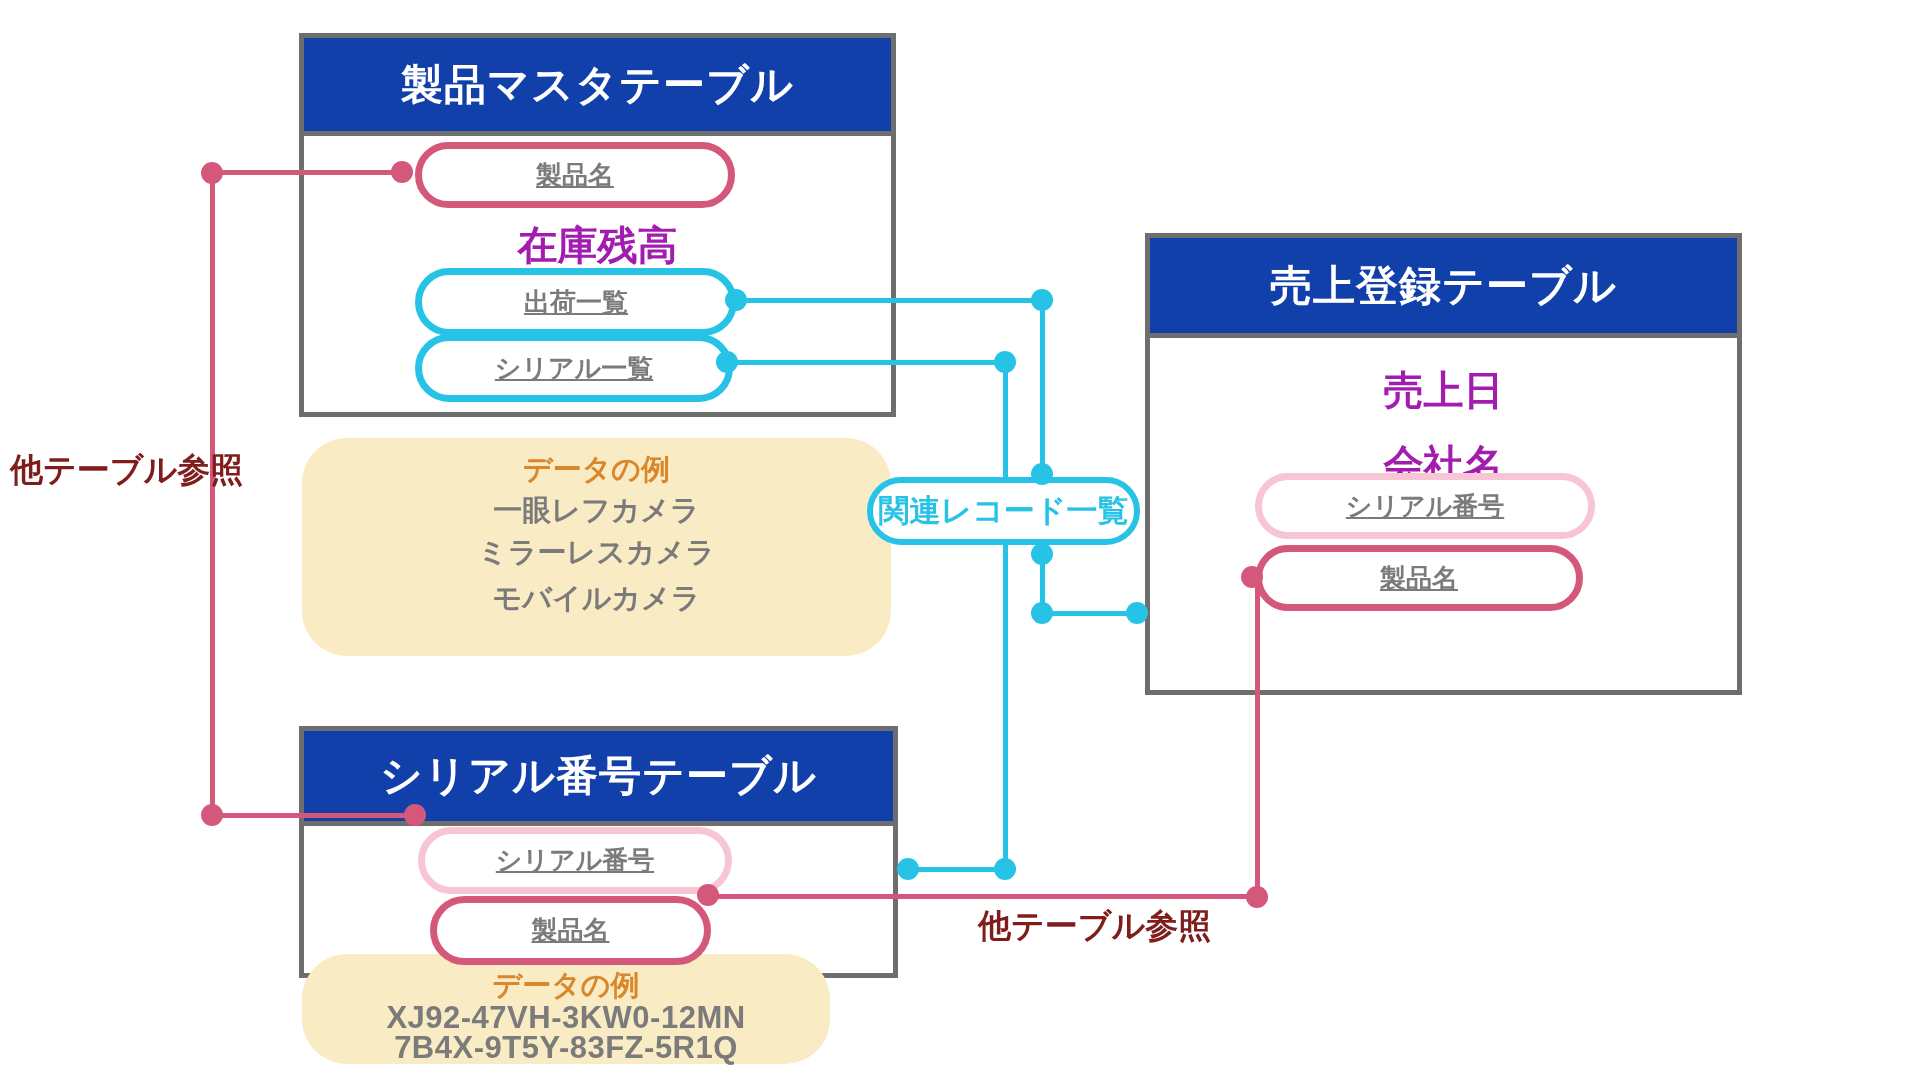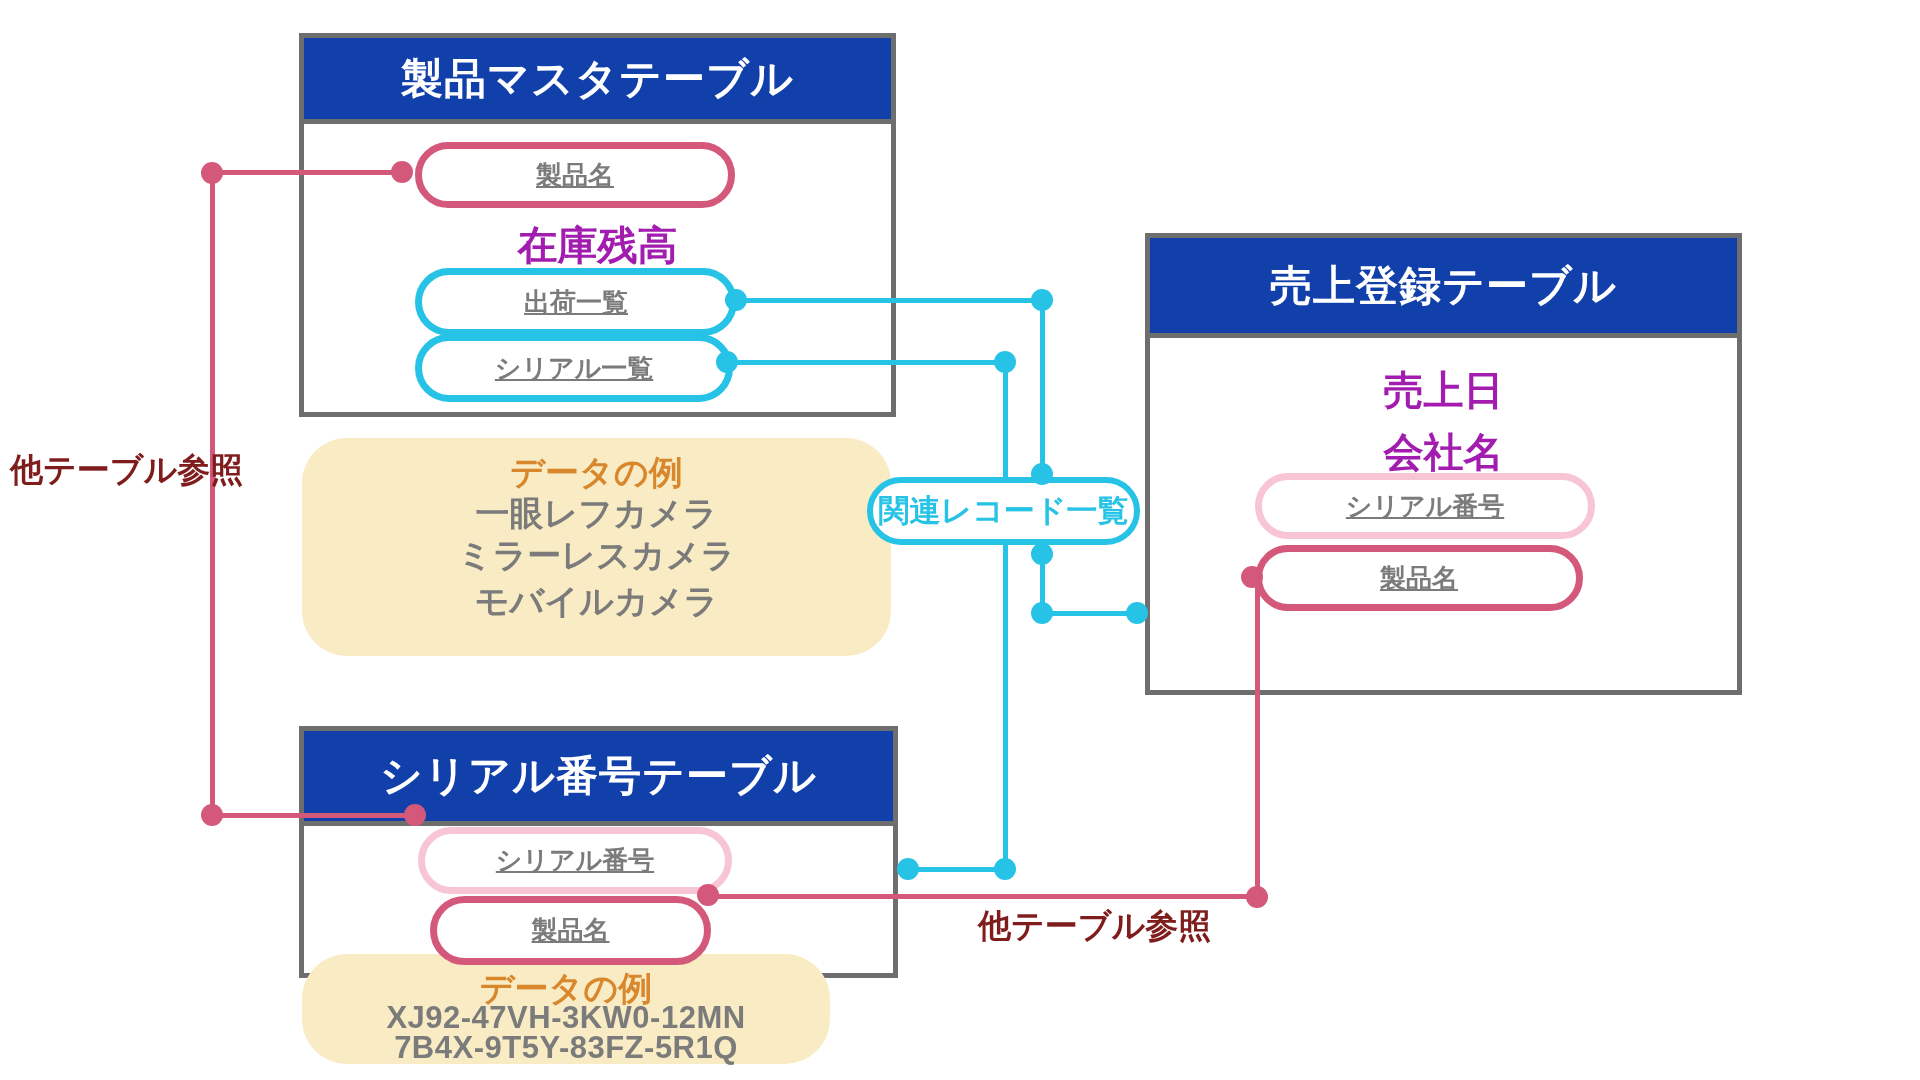--- a/index.html
+++ b/index.html
@@ -19,21 +19,21 @@
   }
   .pill{
     position:absolute;background:#ffffff;border-radius:999px;box-sizing:border-box;
     display:flex;align-items:center;justify-content:center;
     color:#7b7b7b;font-size:26px;white-space:nowrap;z-index:10;text-decoration:underline;
   }
   .pill-pink{border:7px solid #d4587a;}
   .pill-lightpink{border:7px solid #f7c5d4;}
   .pill-cyan{border:7px solid #27c3e6;}
   .yellow-box{position:absolute;background:#f9ecc4;border-radius:45px;z-index:1;}
-  .ybx-row{position:absolute;left:0;width:100%;text-align:center;font-size:34px;color:#7b7b7b;white-space:nowrap;}
+  .ybx-row{position:absolute;left:0;width:100%;text-align:center;font-size:29px;color:#7b7b7b;white-space:nowrap;}
   .ybx-title{color:#d8872c;}
   .ybx-code{font-size:31px;letter-spacing:0.5px;}
   .line{position:absolute;z-index:5;}
   .cyan-line{background:#27c3e6;}
   .pink-line{background:#d4587a;}
   .dot{position:absolute;width:22px;height:22px;border-radius:50%;z-index:15;}
   .cyan-dot{background:#27c3e6;}
   .pink-dot{background:#d4587a;}
   .relbox{
     position:absolute;left:867px;top:477px;width:273px;height:68px;box-sizing:border-box;
@@ -44,35 +44,35 @@
   .ref-label{
     position:absolute;color:#7f1d1d;font-size:33px;text-align:center;white-space:nowrap;z-index:15;
   }
 </style>
 </head>
 <body>
 
 <div id="canvas">
 
   <div class="table" style="left:299px;top:33px;width:597px;height:384px;">
-    <div class="table-header" style="height:86px;">
+    <div class="table-header" style="height:98px;">
       <span>製品マスタテーブル</span>
     </div>
     <div class="field-text" style="left:0;top:180px;width:100%;">在庫残高</div>
     <div class="pill pill-pink" style="left:111px;top:104px;width:320px;height:66px;">製品名</div>
     <div class="pill pill-cyan" style="left:111px;top:230px;width:322px;height:68px;">出荷一覧</div>
     <div class="pill pill-cyan" style="left:111px;top:296px;width:318px;height:68px;">シリアル一覧</div>
   </div>
 
   <div class="table" style="left:1145px;top:233px;width:597px;height:462px;">
     <div class="table-header" style="height:100px;">
       <span>売上登録テーブル</span>
     </div>
     <div class="field-text" style="left:0;top:125px;width:100%;">売上日</div>
-    <div class="field-text" style="left:0;top:187px;width:100%;">会社名</div>
+    <div class="field-text" style="left:0;top:199px;width:100%;">会社名</div>
     <div class="pill pill-lightpink" style="left:105px;top:235px;width:340px;height:66px;">シリアル番号</div>
     <div class="pill pill-pink" style="left:105px;top:307px;width:328px;height:66px;">製品名</div>
   </div>
 
   <div class="table" style="left:299px;top:690px;width:599px;height:252px;margin-top:36px;">
     <div class="table-header" style="height:95px;">
       <span>シリアル番号テーブル</span>
     </div>
     <div class="pill pill-lightpink" style="left:114px;top:96px;width:314px;height:67px;">シリアル番号</div>
     <div class="pill pill-pink" style="left:126px;top:165px;width:281px;height:69px;">製品名</div>

